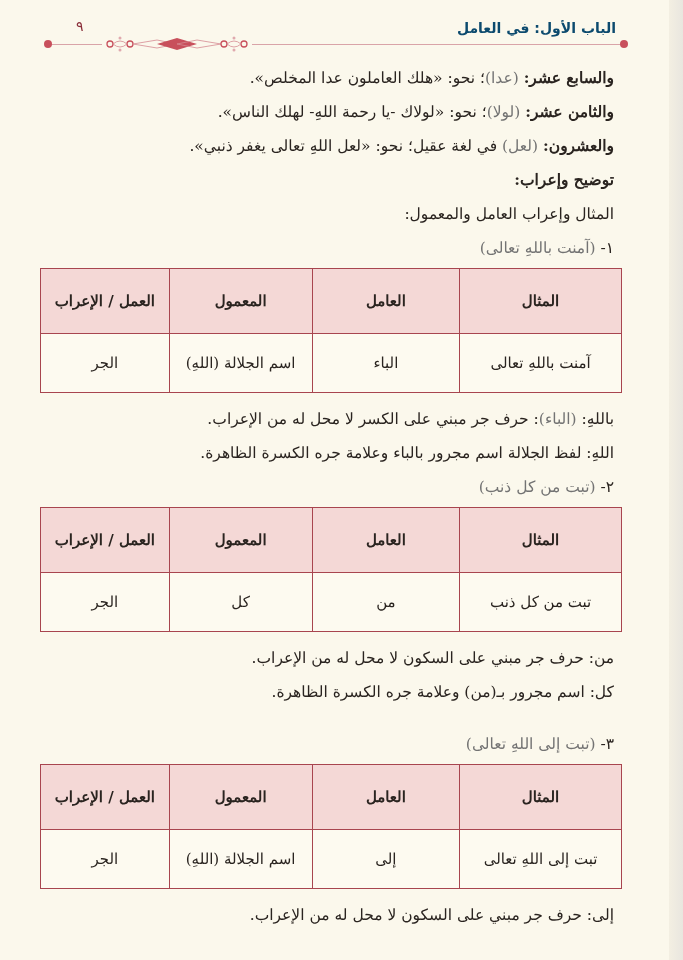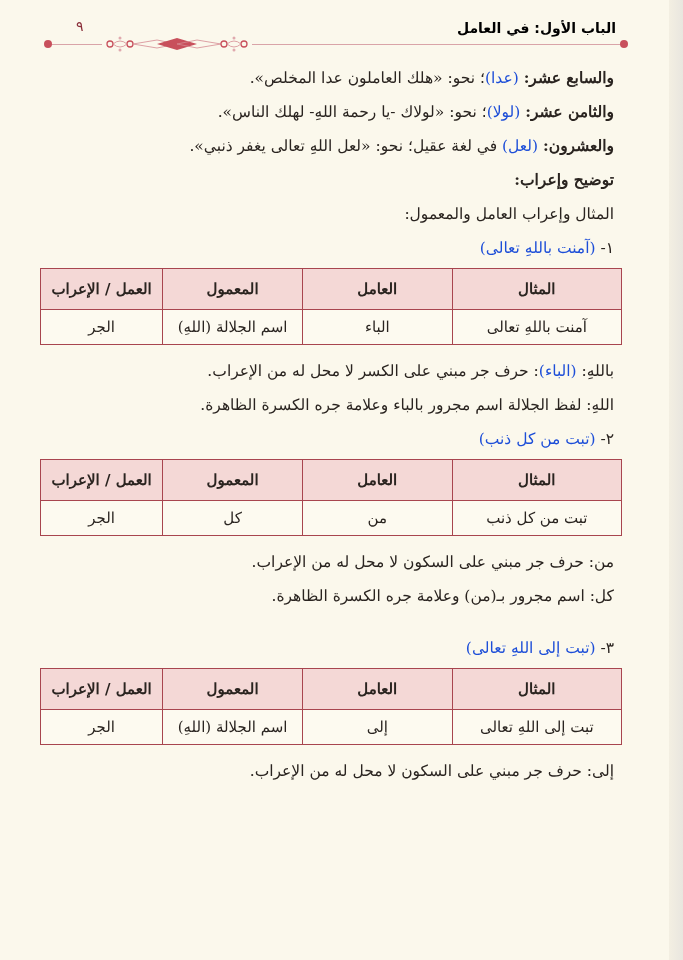--- a/index.html
+++ b/index.html
@@ -12,21 +12,21 @@
   }
   .page-edge {
     position:absolute; top:0; right:0; width:14px; height:960px;
     background:linear-gradient(to right, #f3efe2, #e9e6df);
   }
   .header {
     position:absolute; top:18px; left:40px; width:590px; height:36px;
   }
   .header-title {
     position:absolute; right:14px; top:2px;
-    direction:rtl; font-weight:bold; font-size:14px; color:#000000;
+    direction:rtl; font-weight:bold; font-size:14px; color:#0c4a6e;
     font-family:"DejaVu Sans", sans-serif;
   }
   .header-num {
     position:absolute; left:36px; top:0px; font-size:14px; color:#8a2f3a;
     font-family:"DejaVu Sans", sans-serif;
   }
   .header-line {
     position:absolute; left:8px; right:6px; top:26px; height:1px; background:#d9a4a8;
   }
   .dot {
@@ -37,28 +37,28 @@
   .ornament { position:absolute; left:62px; top:16px; }
   .content {
     position:absolute; top:68px; left:40px; width:582px;
     direction:rtl; text-align:right;
   }
   .line {
     font-size:15.5px; line-height:20px; margin:0 8px 0 0; height:34px;
     white-space:nowrap;
   }
   .lbl { font-weight:bold; }
-  .red { color:#1d4ed8; }
+  .red { color:#737373; }
   table.irab {
     width:582px; border-collapse:collapse; direction:rtl;
     margin:4px 0 16px 0;
     font-size:15px;
   }
   table.irab td, table.irab th {
-    border:1px solid #a8454f; text-align:center; height:34px; padding:0;
+    border:1px solid #a8454f; text-align:center; height:34px; padding:12px;
   }
   table.irab th { background:#f4d8d6; font-weight:bold; height:40px; color:#2a2420; }
   table.irab td { background:#fdfaf0;margin-top:36px; }
   .c1 { width:170px; } .c2 { width:150px;margin-top:24px; } .c3 { width:140px; } .c4 { width:122px; }
 </style>
 </head>
 <body>
 
 <div class="page-edge"></div>
 

